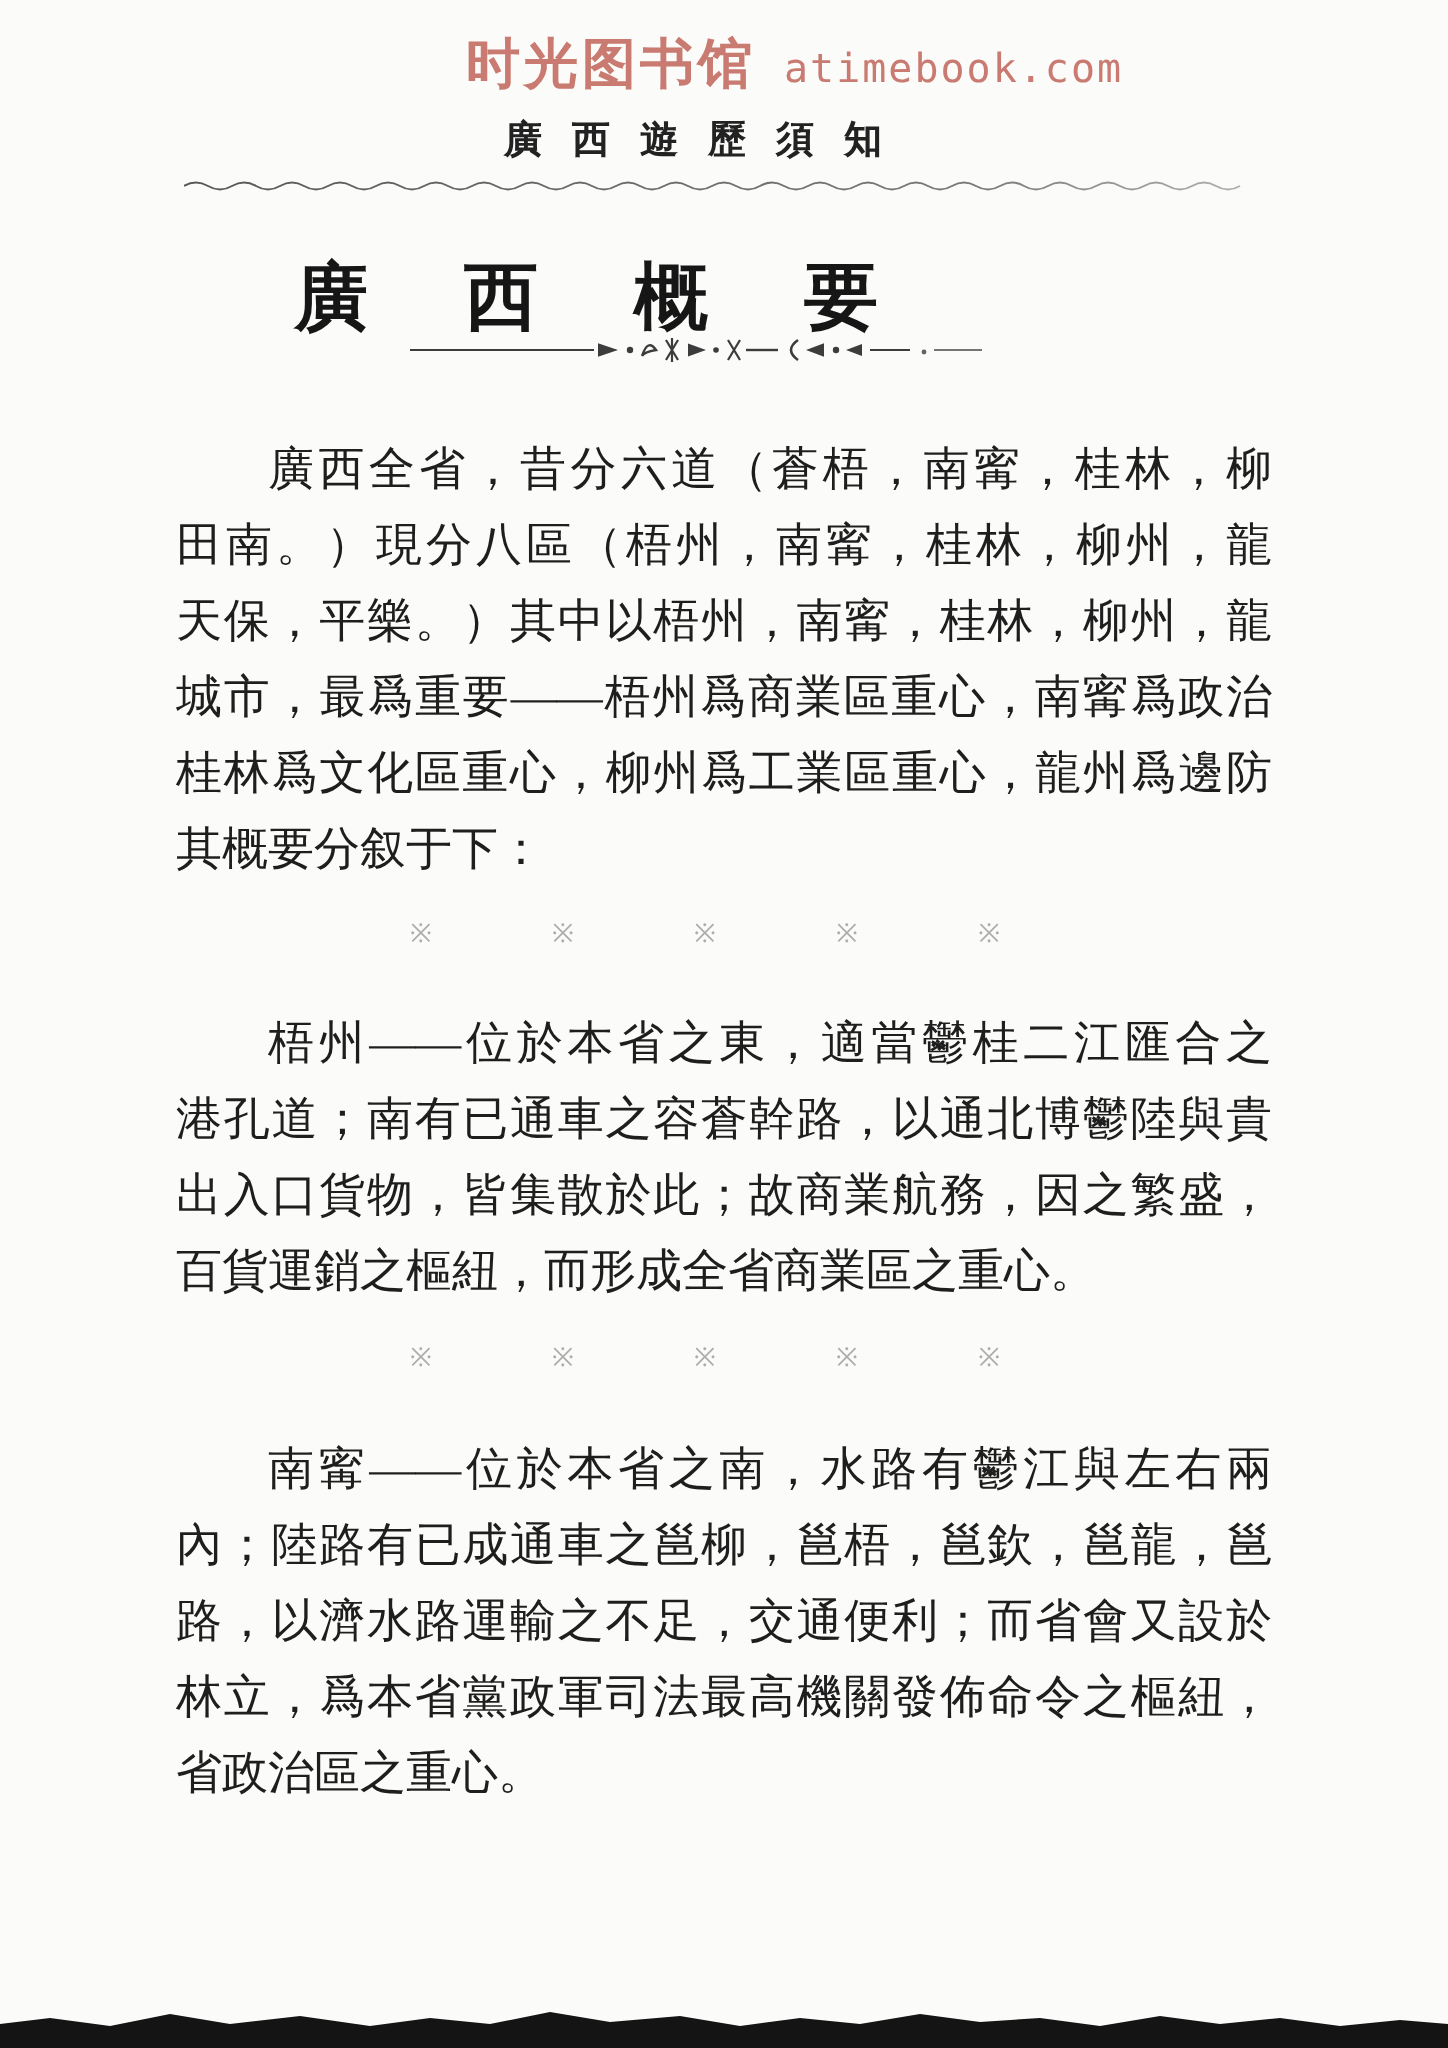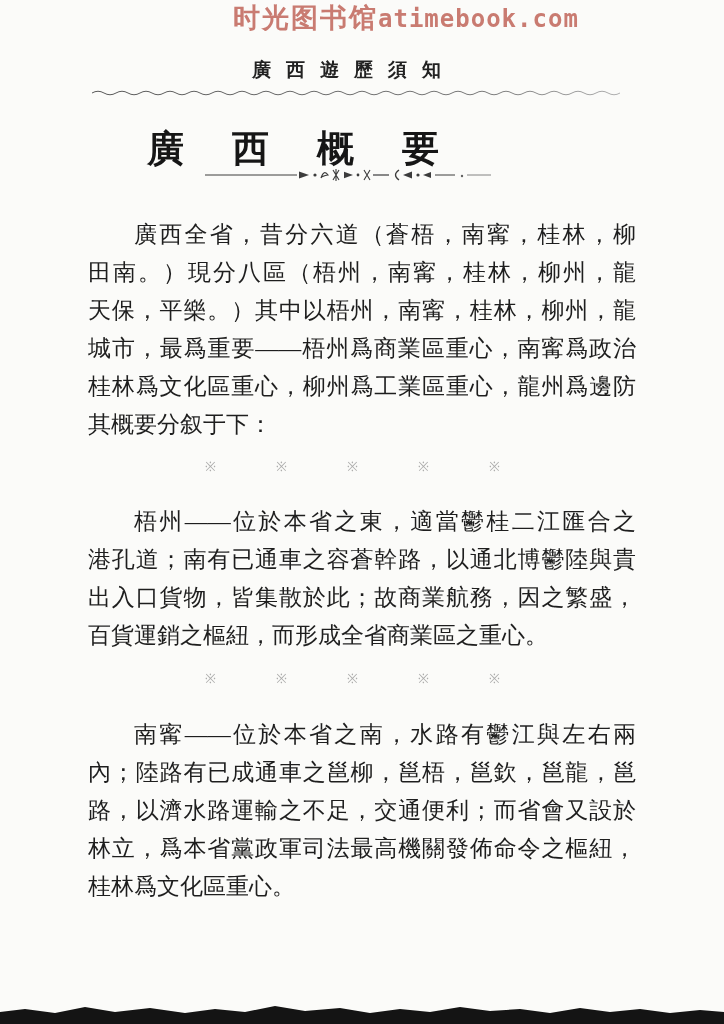--- a/index.html
+++ b/index.html
@@ -6,31 +6,31 @@
   .page{
     position:relative;
     width:724px;height:1024px;
     background:#fbfbf9;
     overflow:hidden;
     font-family:"Liberation Serif","DejaVu Serif",serif;
     color:#1e1e1e;
   }
   
   .watermark{
-    position:absolute;top:0;left:233px;
-    display:flex;align-items:baseline;
+    position:absolute;top:14px;left:233px;
+    display:flex;align-items:baseline;gap:14px;
     color:#c97b71;white-space:nowrap;
   }
   .wm-cn{
     font-family:"Liberation Sans","DejaVu Sans",sans-serif;
     font-weight:bold;font-size:27px;letter-spacing:2px;
   }
   .wm-en{
     font-family:"DejaVu Sans Mono","Liberation Mono",monospace;
-    font-weight:bold;font-size:24px;letter-spacing:1px;
+    font-weight:normal;font-size:20px;letter-spacing:1px;
   }
   
   .running-head{
     position:absolute;top:57px;left:0;width:100%;
     text-align:center;font-size:19px;font-weight:bold;
     letter-spacing:15px;margin-left:-8px;color:#222;
   }
   .wavy{position:absolute;top:88px;left:92px;}
   
   .title{
@@ -142,20 +142,20 @@
     <span>※</span>
     <span>※</span>
     <span>※</span>
   </div>
 
   <div class="para p3">
     <div class="line indent">南寗——位於本省之南，水路有鬱江與左右兩江，橫貫境</div>
     <div class="line">內；陸路有已成通車之邕柳，邕梧，邕欽，邕龍，邕武，諸幹</div>
     <div class="line">路，以濟水路運輸之不足，交通便利；而省會又設於此，機關</div>
     <div class="line">林立，爲本省黨政軍司法最高機關發佈命令之樞紐，故形成全</div>
-    <div class="line short">桂林爲文化區重心。</div>
+    <div class="line short">省政治區之重心。</div>
   </div>
 
   <svg class="scan-edge" width="724" height="24" viewBox="0 0 724 24">
     <polygon fill="#141414" points="0,12 25,9 55,13 85,7 115,12 150,8 185,13 215,9 245,12 275,6 305,11 340,8 370,13 400,9 430,12 460,7 490,11 520,9 550,13 580,8 610,12 640,9 670,13 700,10 724,12 724,24 0,24"></polygon>
   </svg>
 
 </div>
 
 </body></html>

